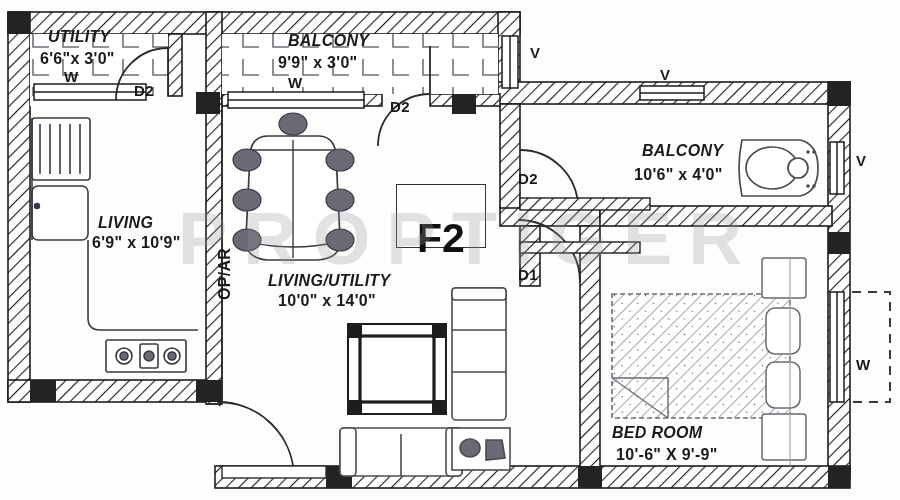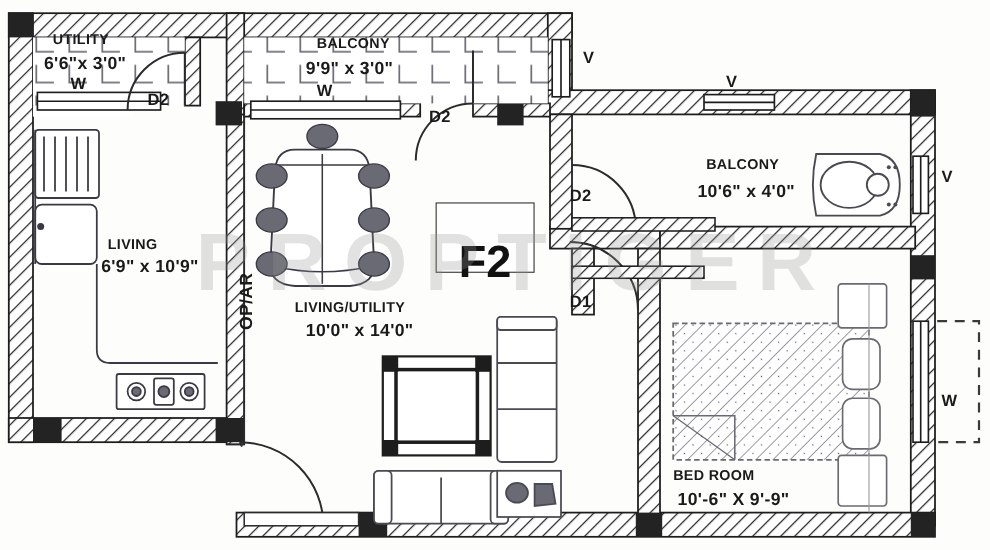--- a/index.html
+++ b/index.html
@@ -1,20 +1,20 @@
 <!DOCTYPE html>
 <html><head>
 <meta charset="utf-8">
 <style>
   html,body{margin:0;padding:0;background:#ffffff;}
   body{font-family:"Liberation Sans",sans-serif;}
   #plan{position:relative;width:900px;height:500px;background:#fdfdfb;overflow:hidden;}
   svg{position:absolute;left:0;top:0;}
   .lbl{position:absolute;font-family:"Liberation Sans",sans-serif;font-weight:bold;color:#1a1a1a;white-space:nowrap;letter-spacing:.3px;}
-  .room-name{font-size:13px;}
+  .room-name{font-size:16px;font-style:italic;}
   .room-dim{font-size:16px;}
   .small{font-size:15px;font-weight:bold;}
   .f2box{position:absolute;border:1.5px solid #333;background:rgba(255,255,255,.65);
          display:flex;align-items:center;justify-content:center;}
   .f2text{font-size:41px;font-weight:bold;color:#111;font-family:"Liberation Sans",sans-serif;margin-top:44px;}
   .vert{transform:rotate(-90deg);transform-origin:left top;font-size:16px;font-weight:bold;}
   .wm{position:absolute;font-size:74px;font-weight:bold;color:rgba(150,150,150,.28);
       letter-spacing:16px;font-family:"Liberation Sans",sans-serif;pointer-events:none;}
 </style>
 </head>

